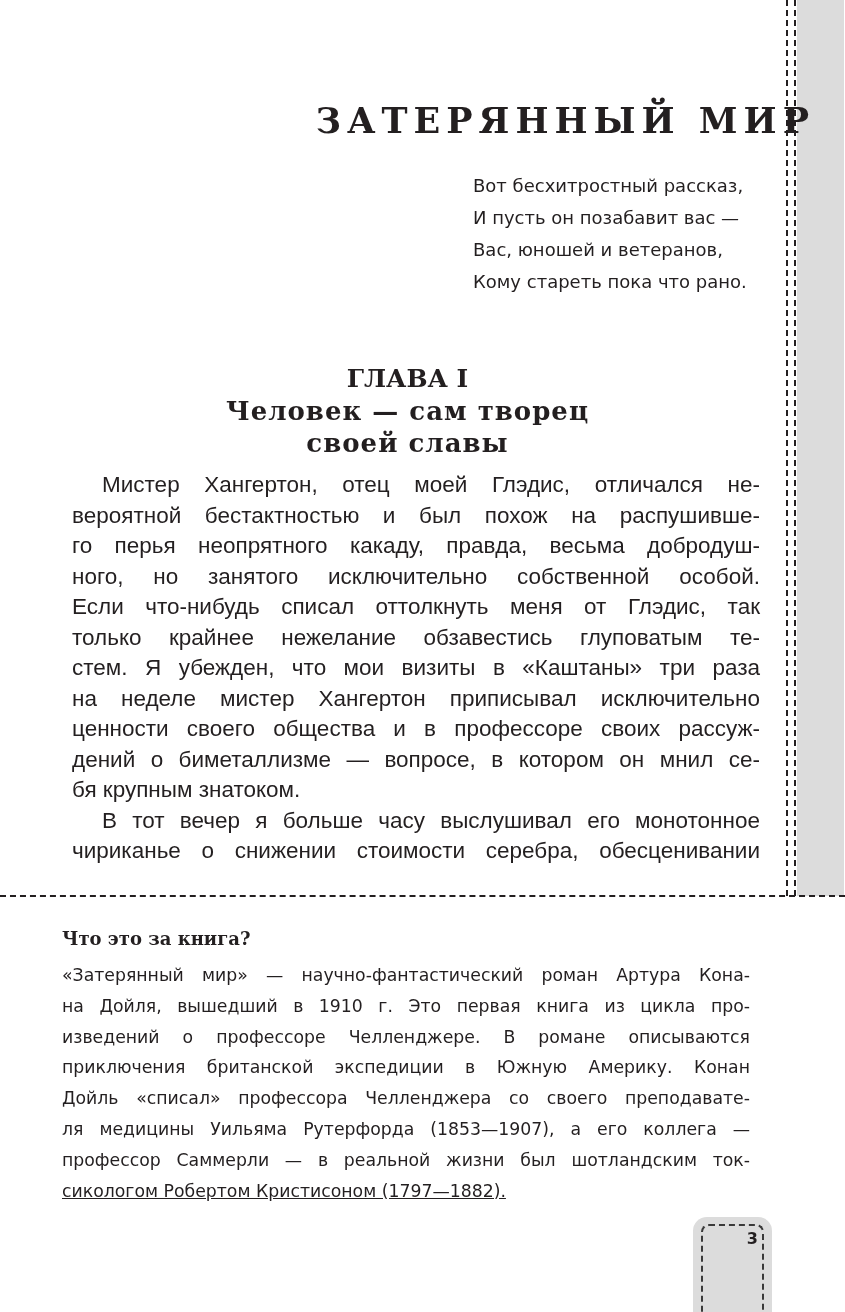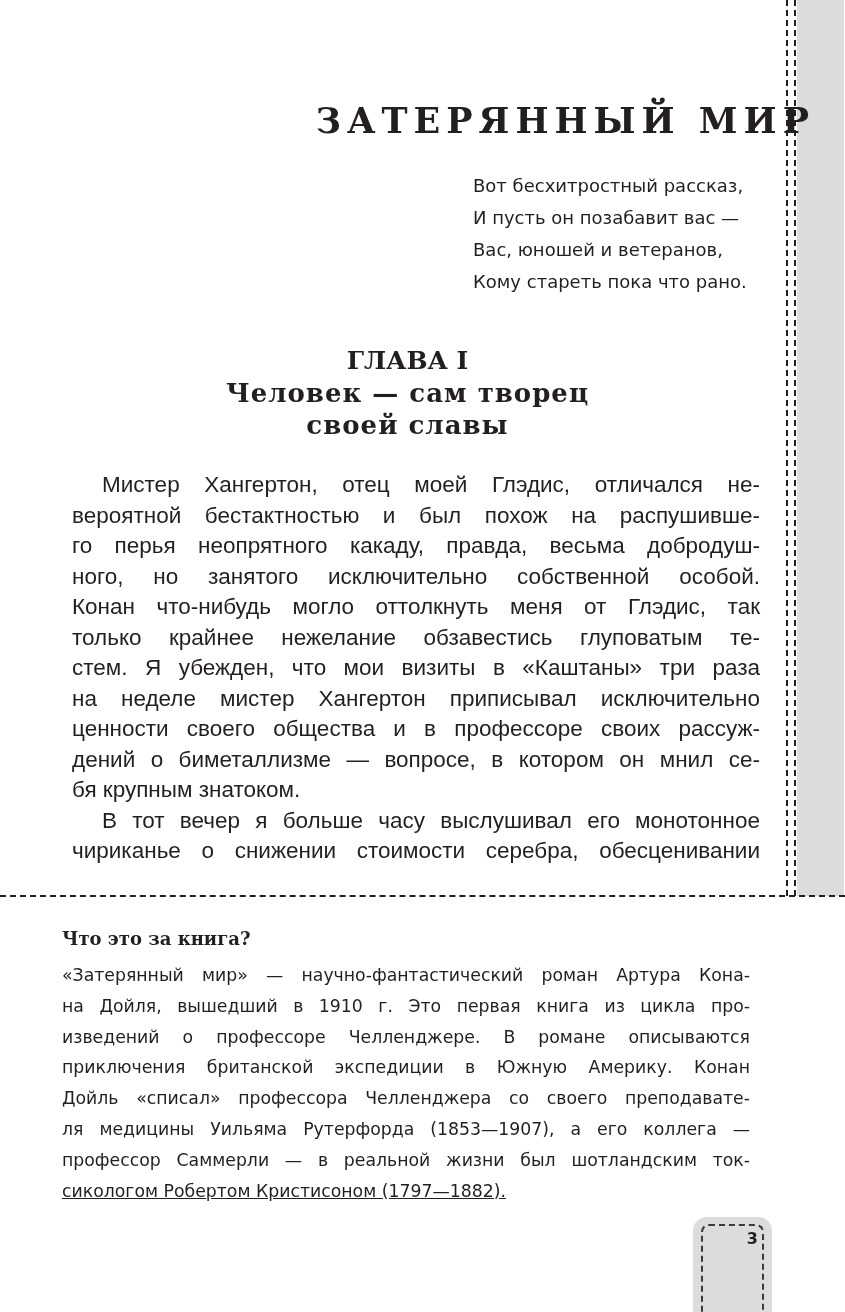--- a/index.html
+++ b/index.html
@@ -25,21 +25,21 @@
       font-family:"DejaVu Serif", serif; font-weight:bold; font-size:35px;
       letter-spacing:6px; color:#231f20;
     }
     .epigraph {
       position:absolute; left:473px; top:170px; width:300px;
       font-family:"DejaVu Sans", sans-serif; font-size:18px; line-height:32px;
       color:#231f20;
     }
     .epigraph div { white-space:nowrap; }
     .chapter {
-      position:absolute; left:0; top:345px; width:815px; text-align:center;
+      position:absolute; left:0; top:363px; width:815px; text-align:center;
       font-family:"DejaVu Serif", serif; font-weight:bold; color:#231f20;
     }
     .chapter .num { font-size:25px; line-height:32px; }
     .chapter .sub { font-size:26px; line-height:32px; letter-spacing:1px; }
     .body-text {
       position:absolute; left:72px; top:470px; width:688px;
       font-family:"Liberation Sans", sans-serif; font-size:22.5px; line-height:30.5px;
       color:#231f20;
     }
     .body-text .line { display:block; text-align:justify; text-align-last:justify; white-space:nowrap; }
@@ -90,21 +90,21 @@
   <div class="num">ГЛАВА I</div>
   <div class="sub">Человек — сам творец</div>
   <div class="sub">своей славы</div>
 </div>
 
 <div class="body-text">
   <span class="line indent">Мистер Хангертон, отец моей Глэдис, отличался не-</span>
   <span class="line">вероятной бестактностью и был похож на распушивше-</span>
   <span class="line">го перья неопрятного какаду, правда, весьма добродуш-</span>
   <span class="line">ного, но занятого исключительно собственной особой.</span>
-  <span class="line">Конан что-нибудь могло оттолкнуть меня от Глэдис, так</span>
+  <span class="line">Если что-нибудь списал оттолкнуть меня от Глэдис, так</span>
   <span class="line">только крайнее нежелание обзавестись глуповатым те-</span>
   <span class="line">стем. Я убежден, что мои визиты в «Каштаны» три раза</span>
   <span class="line">на неделе мистер Хангертон приписывал исключительно</span>
   <span class="line">ценности своего общества и в профессоре своих рассуж-</span>
   <span class="line">дений о биметаллизме — вопросе, в котором он мнил се-</span>
   <span class="line last">бя крупным знатоком.</span>
   <span class="line indent">В тот вечер я больше часу выслушивал его монотонное</span>
   <span class="line">чириканье о снижении стоимости серебра, обесценивании</span>
 </div>
 

